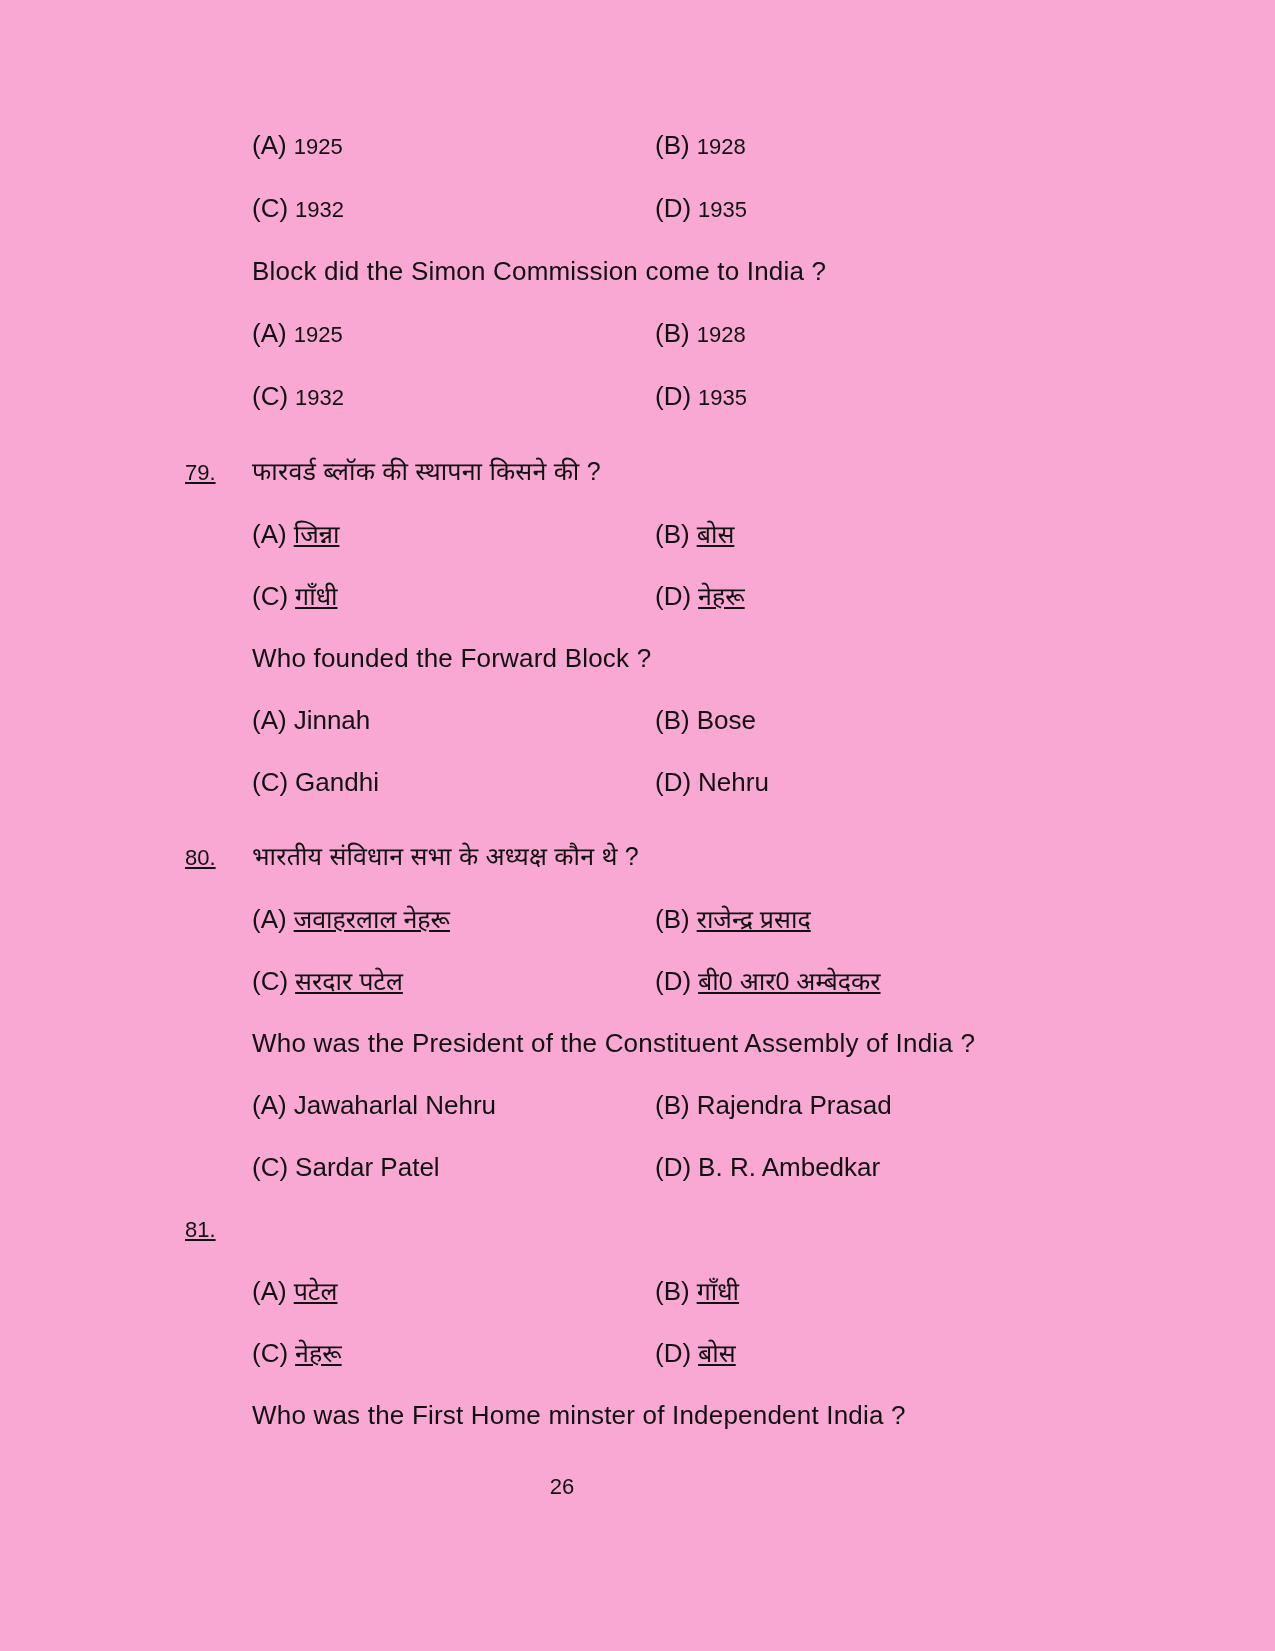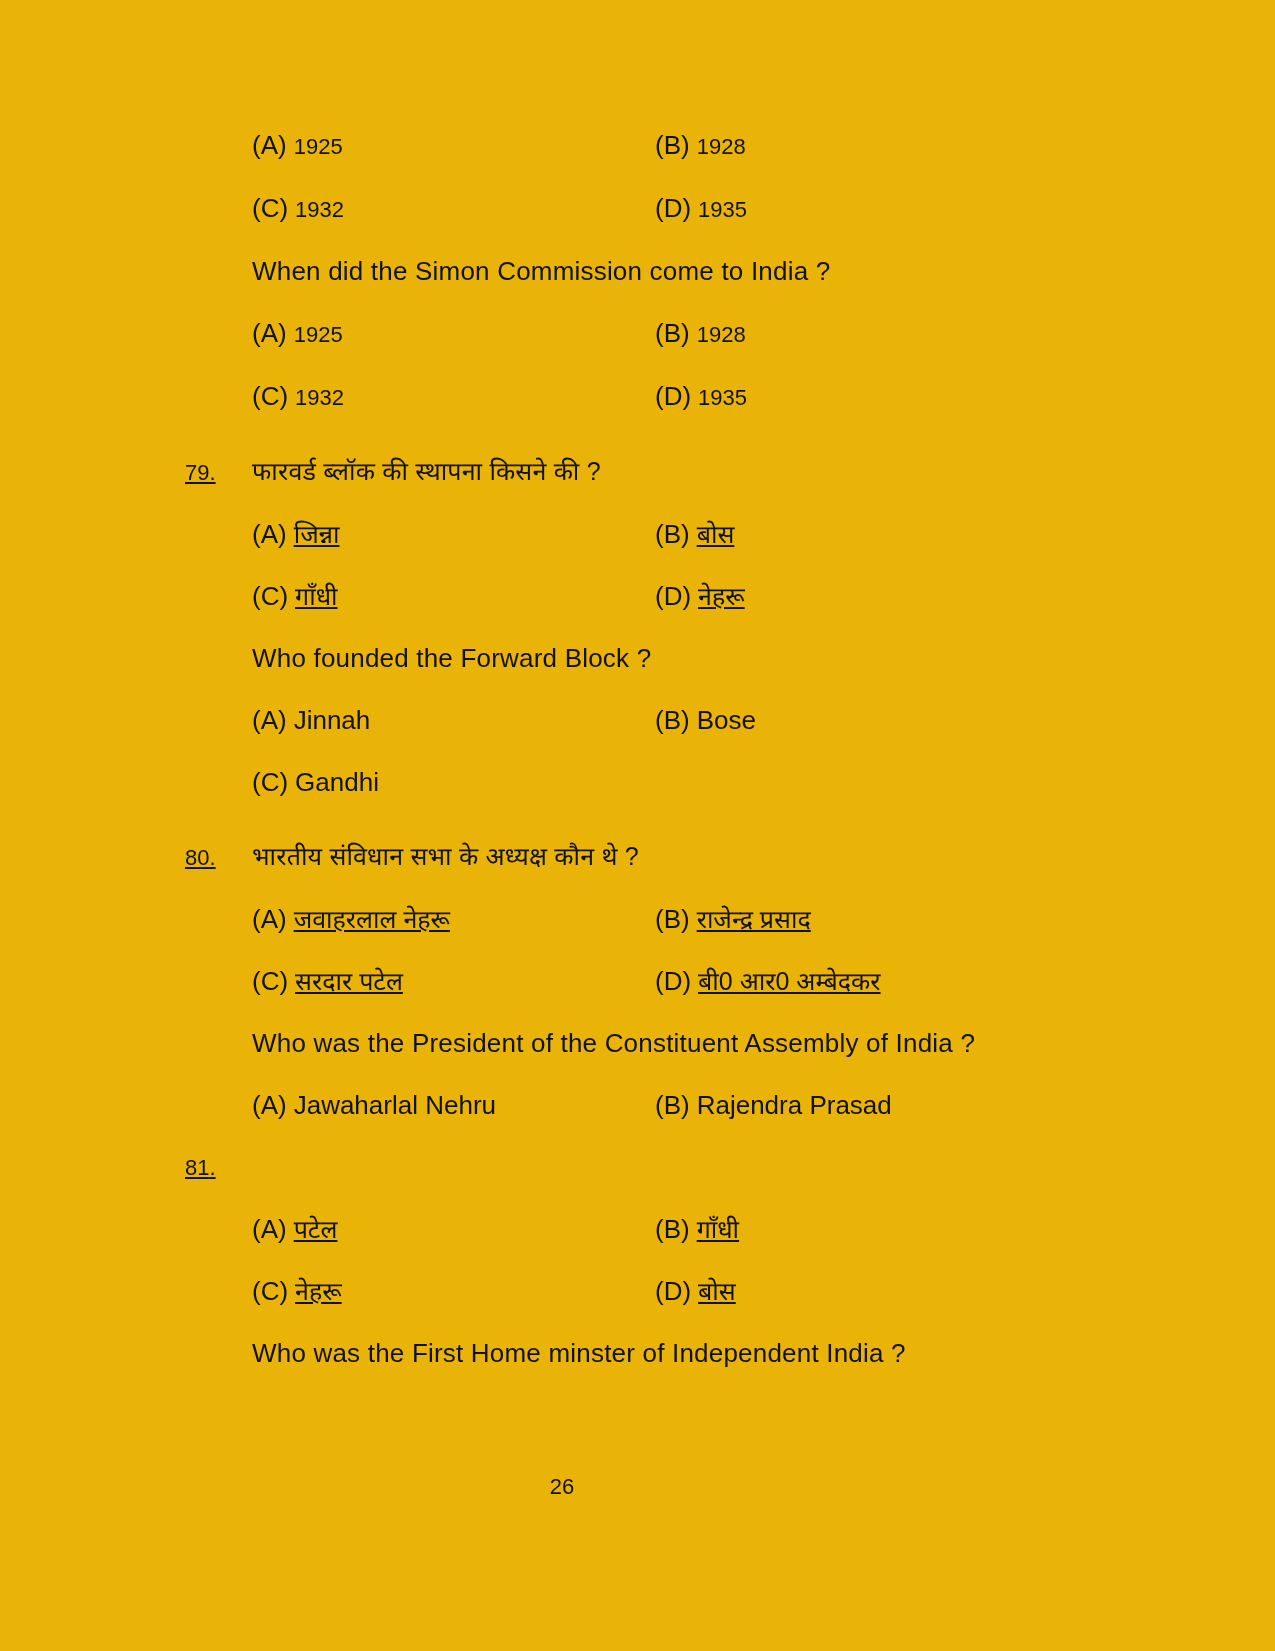--- a/index.html
+++ b/index.html
@@ -9,21 +9,21 @@
     height: 1651px;
     font-family: "Liberation Sans", "DejaVu Sans", sans-serif;
     color: #111111;
     position: relative;
   }
   .page {
     position: relative;
     width: 1275px;
     height: 1651px;
     padding: 128px 80px 0 185px;
-    background: #eab308;
+    background: #f9a8d4;
   }
   .row { margin-bottom: 27px; min-height: 35px; }
   .question { display: flex; align-items: baseline; }
   .qnum {
     flex: 0 0 67px;
     width: 67px;
     font-size: 22px;
     line-height: 35px;
     text-decoration: underline;
   }
@@ -64,21 +64,21 @@
     <div class="opt a">
       <span class="opt-label">(C)</span><span class="opt-text sm">1932</span>
     </div>
     <div class="opt b">
       <span class="opt-label">(D)</span><span class="opt-text sm">1935</span>
     </div>
   </div>
 
   <div class="row question">
     <span class="qnum"></span>
-    <span class="qtext">When did the Simon Commission come to India ?</span>
+    <span class="qtext">Block did the Simon Commission come to India ?</span>
   </div>
 
   <div class="row options">
     <div class="opt a">
       <span class="opt-label">(A)</span><span class="opt-text sm">1925</span>
     </div>
     <div class="opt b">
       <span class="opt-label">(B)</span><span class="opt-text sm">1928</span>
     </div>
   </div>
@@ -126,20 +126,23 @@
     </div>
     <div class="opt b">
       <span class="opt-label">(B)</span><span class="opt-text">Bose</span>
     </div>
   </div>
 
   <div class="row options">
     <div class="opt a">
       <span class="opt-label">(C)</span><span class="opt-text">Gandhi</span>
     </div>
+    <div class="opt b">
+      <span class="opt-label">(D)</span><span class="opt-text">Nehru</span>
+    </div>
   </div>
 
   <div class="row question hindi">
     <span class="qnum">80.</span>
     <span class="qtext">भारतीय संविधान सभा के अध्यक्ष कौन थे ?</span>
   </div>
 
   <div class="row options hindi">
     <div class="opt a">
       <span class="opt-label">(A)</span><span class="opt-text">जवाहरलाल नेहरू</span>
@@ -165,20 +168,28 @@
 
   <div class="row options">
     <div class="opt a">
       <span class="opt-label">(A)</span><span class="opt-text">Jawaharlal Nehru</span>
     </div>
     <div class="opt b">
       <span class="opt-label">(B)</span><span class="opt-text">Rajendra Prasad</span>
     </div>
   </div>
 
+  <div class="row options">
+    <div class="opt a">
+      <span class="opt-label">(C)</span><span class="opt-text">Sardar Patel</span>
+    </div>
+    <div class="opt b">
+      <span class="opt-label">(D)</span><span class="opt-text">B. R. Ambedkar</span>
+    </div>
+  </div>
 
   <div class="row question hindi">
     <span class="qnum">81.</span>
   </div>
 
   <div class="row options hindi">
     <div class="opt a">
       <span class="opt-label">(A)</span><span class="opt-text">पटेल</span>
     </div>
     <div class="opt b">

